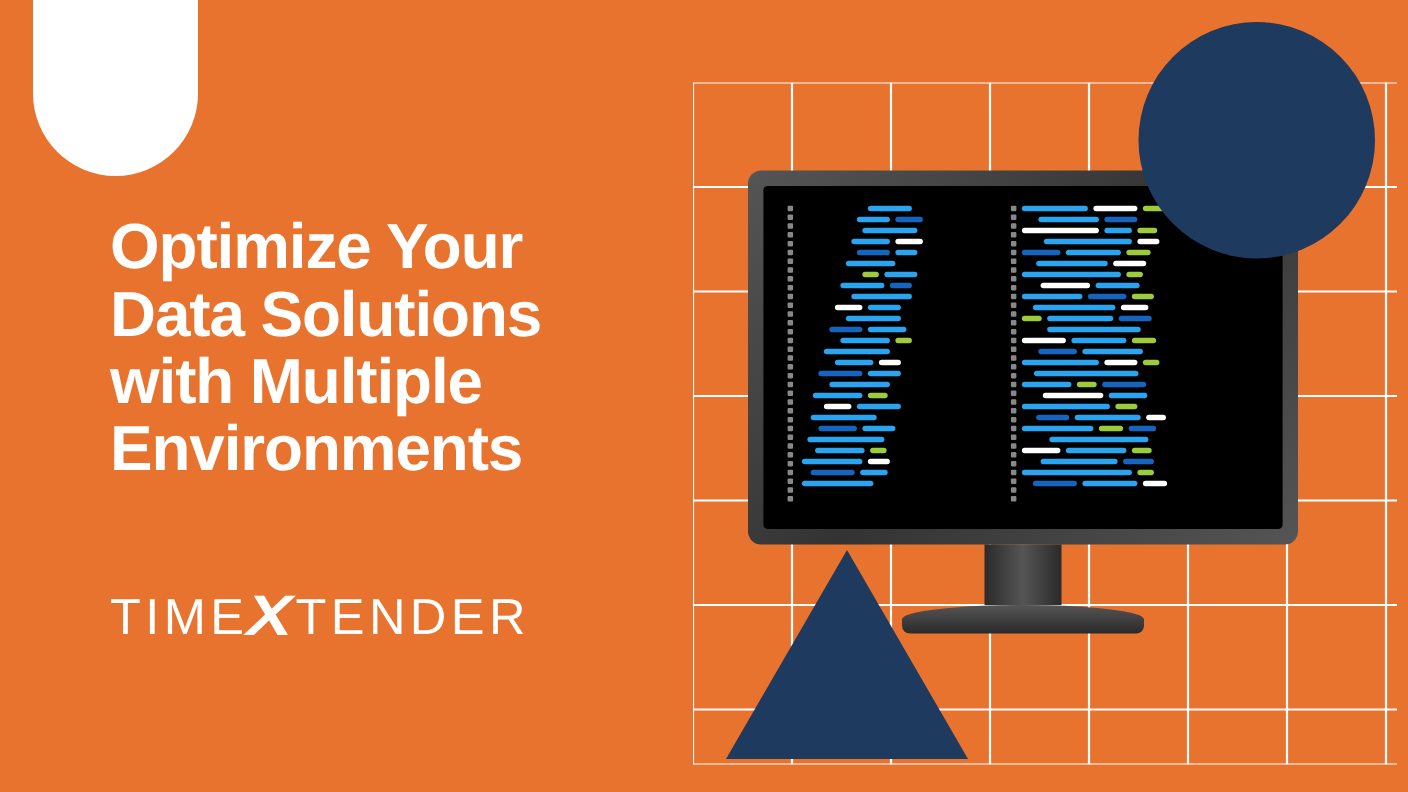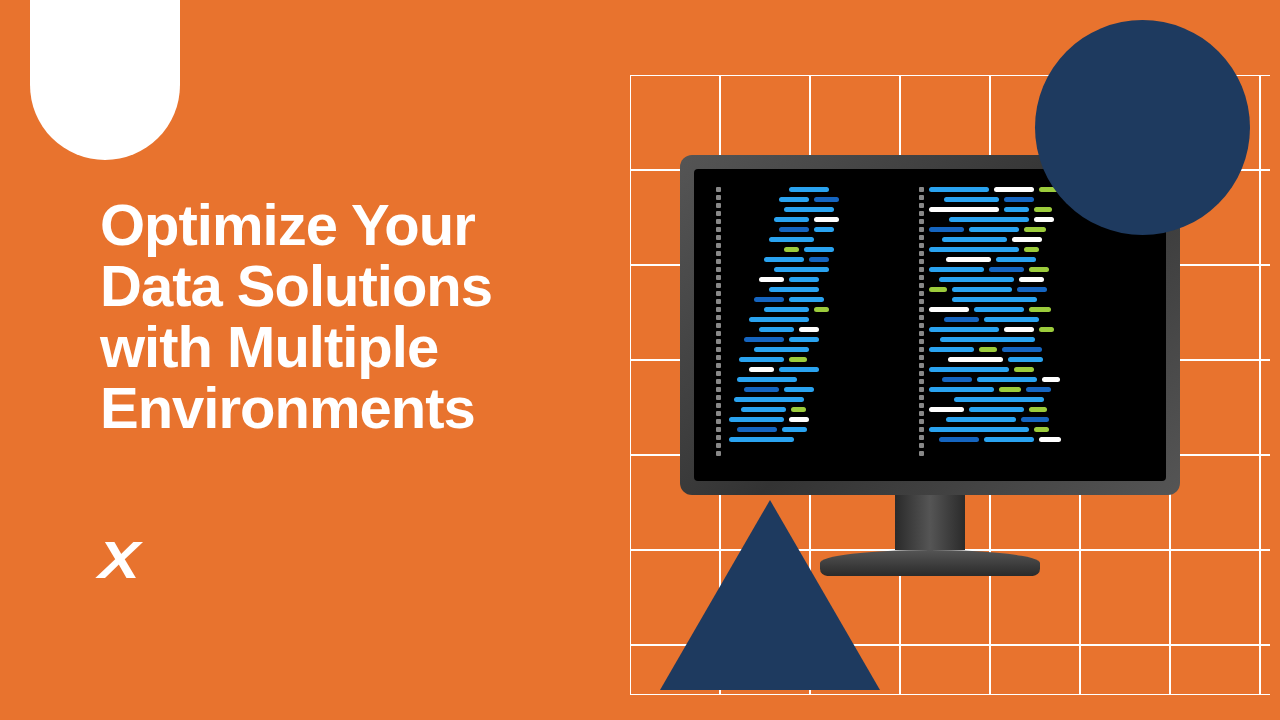--- a/index.html
+++ b/index.html
@@ -160,21 +160,23 @@
   .sp { background: transparent; }
 </style>
 </head>
 <body>
 
 <div class="white-shape"></div>
 
 <div class="headline">Optimize Your<br>Data Solutions<br>with Multiple<br>Environments</div>
 
 <div class="brand">
+  <span>TIME</span>
   <span class="x">X</span>
+  <span>TENDER</span>
 </div>
 
 <svg class="grid" viewBox="0 0 640 620">
   <line x1="0" y1="0" x2="640" y2="0"></line>
   <line x1="0" y1="95" x2="640" y2="95"></line>
   <line x1="0" y1="190" x2="640" y2="190"></line>
   <line x1="0" y1="285" x2="640" y2="285"></line>
   <line x1="0" y1="380" x2="640" y2="380"></line>
   <line x1="0" y1="475" x2="640" y2="475"></line>
   <line x1="0" y1="570" x2="640" y2="570"></line>

